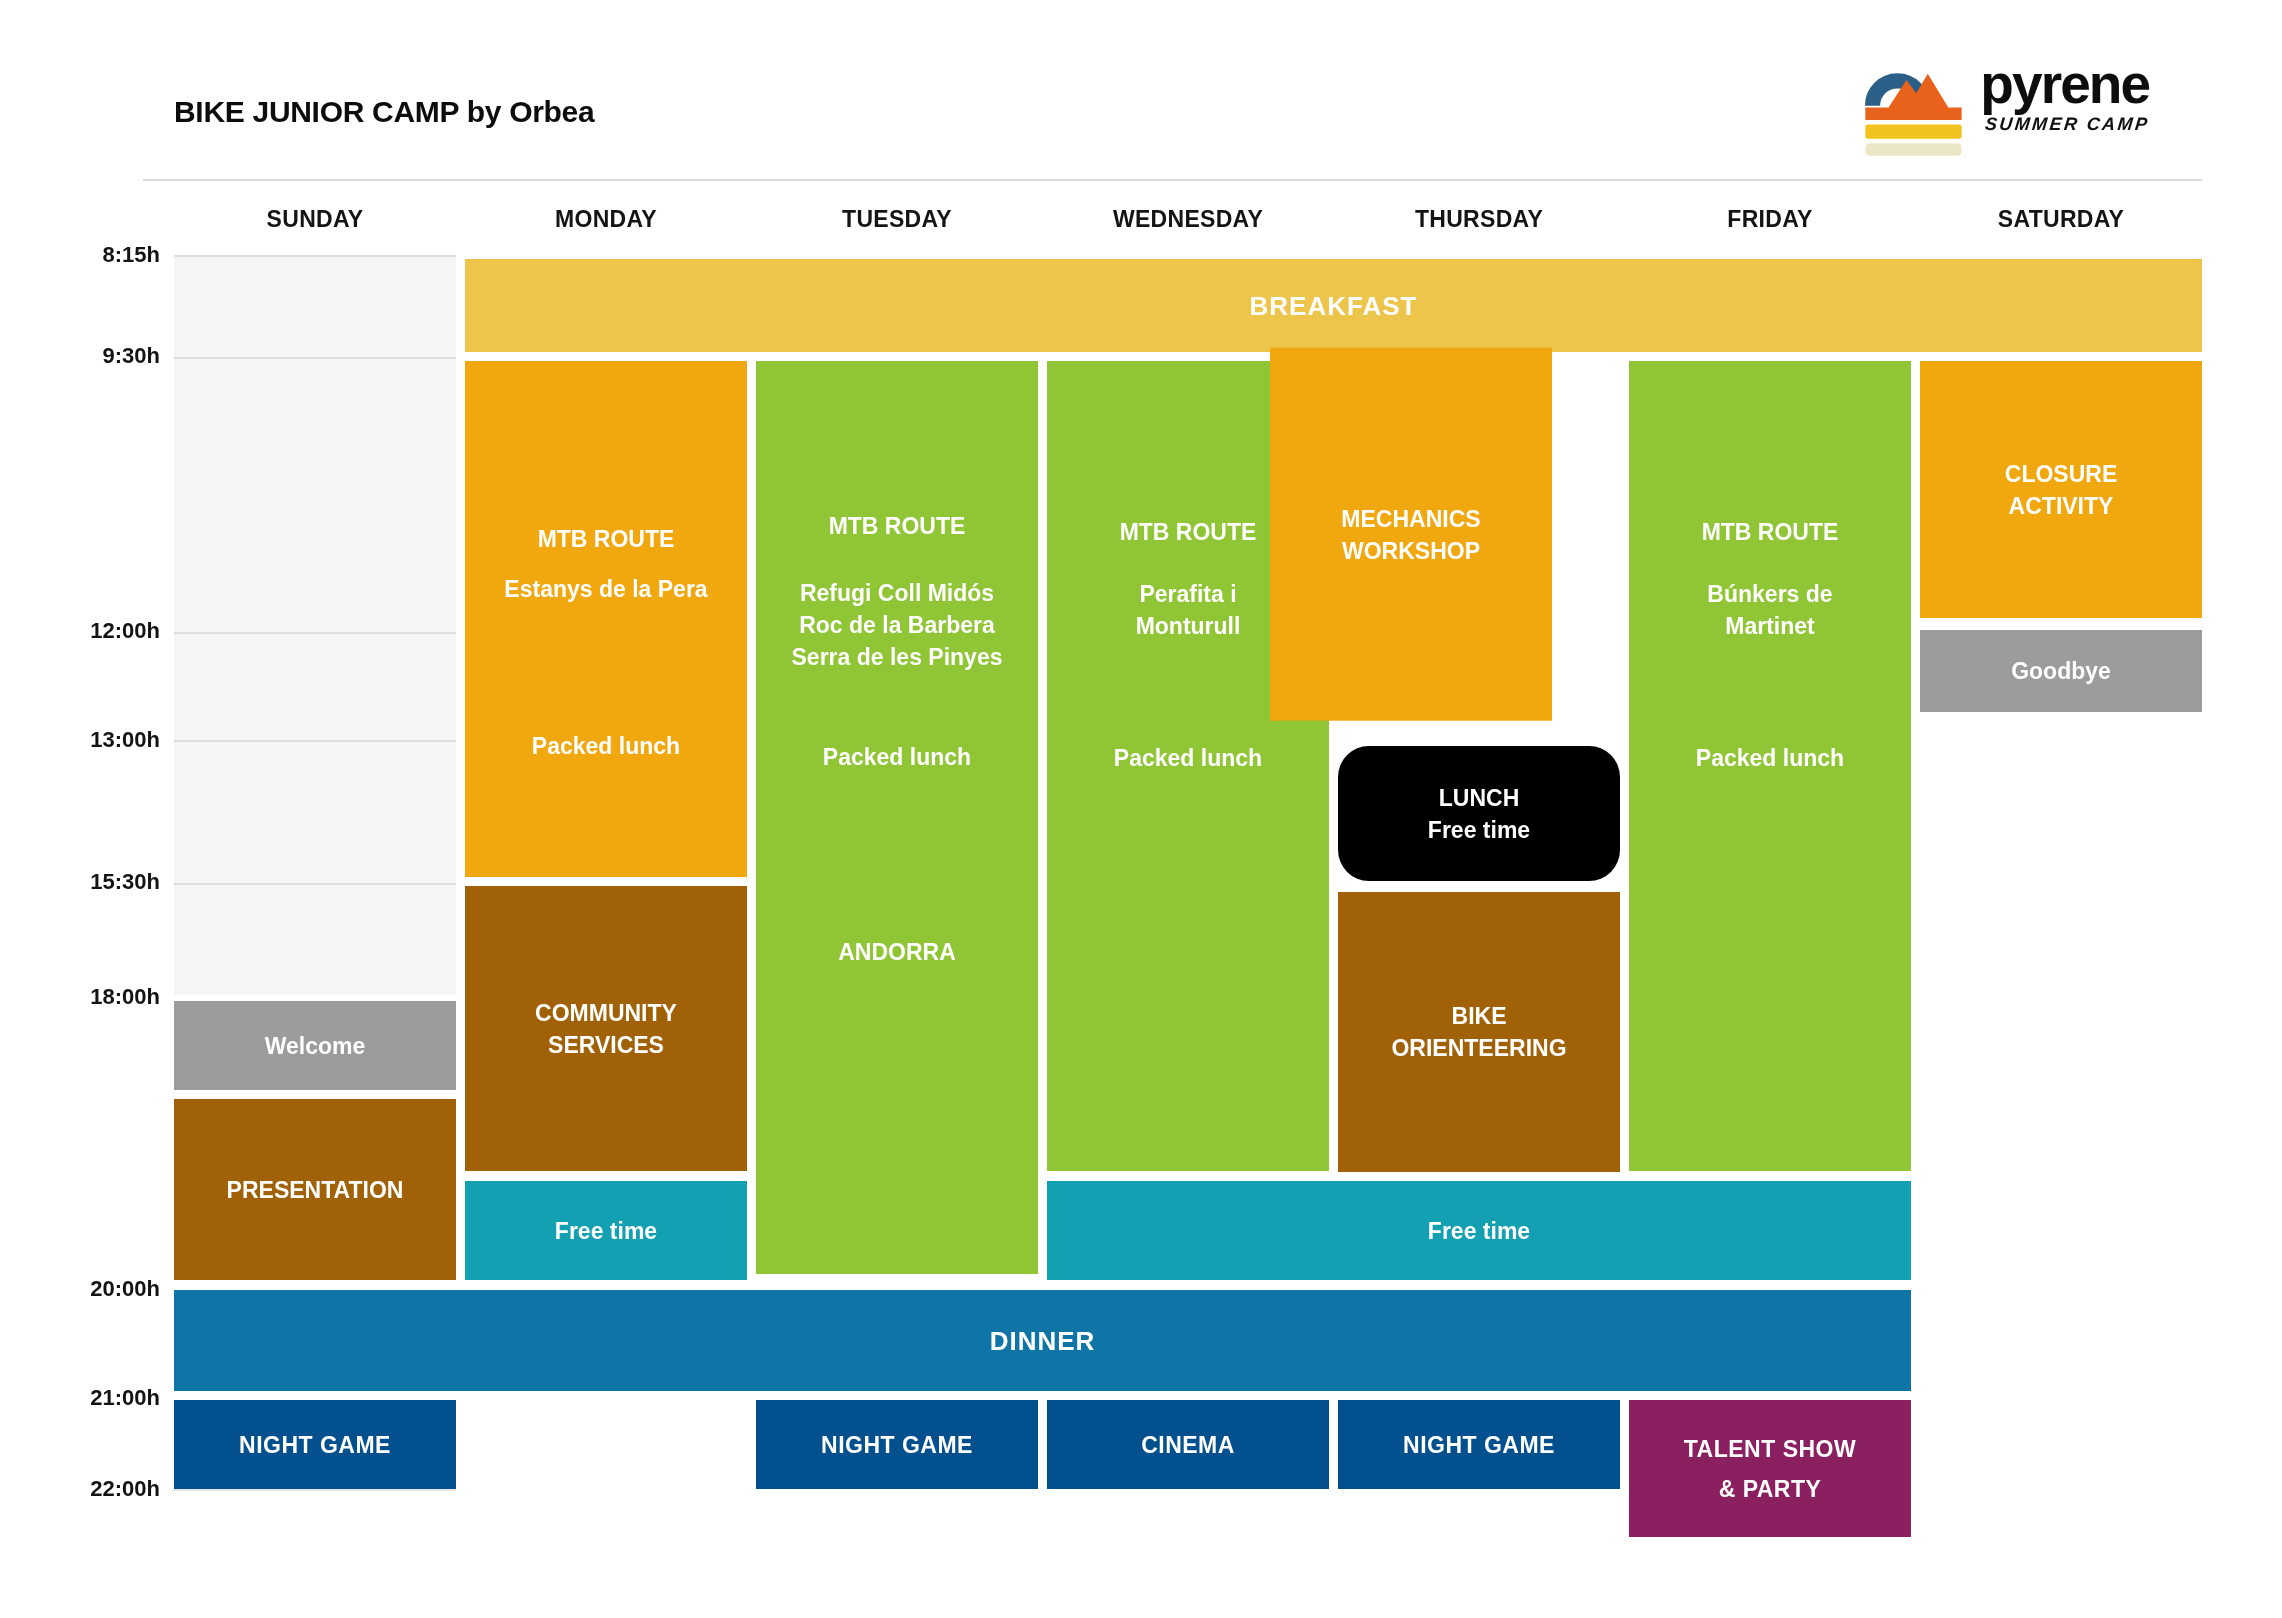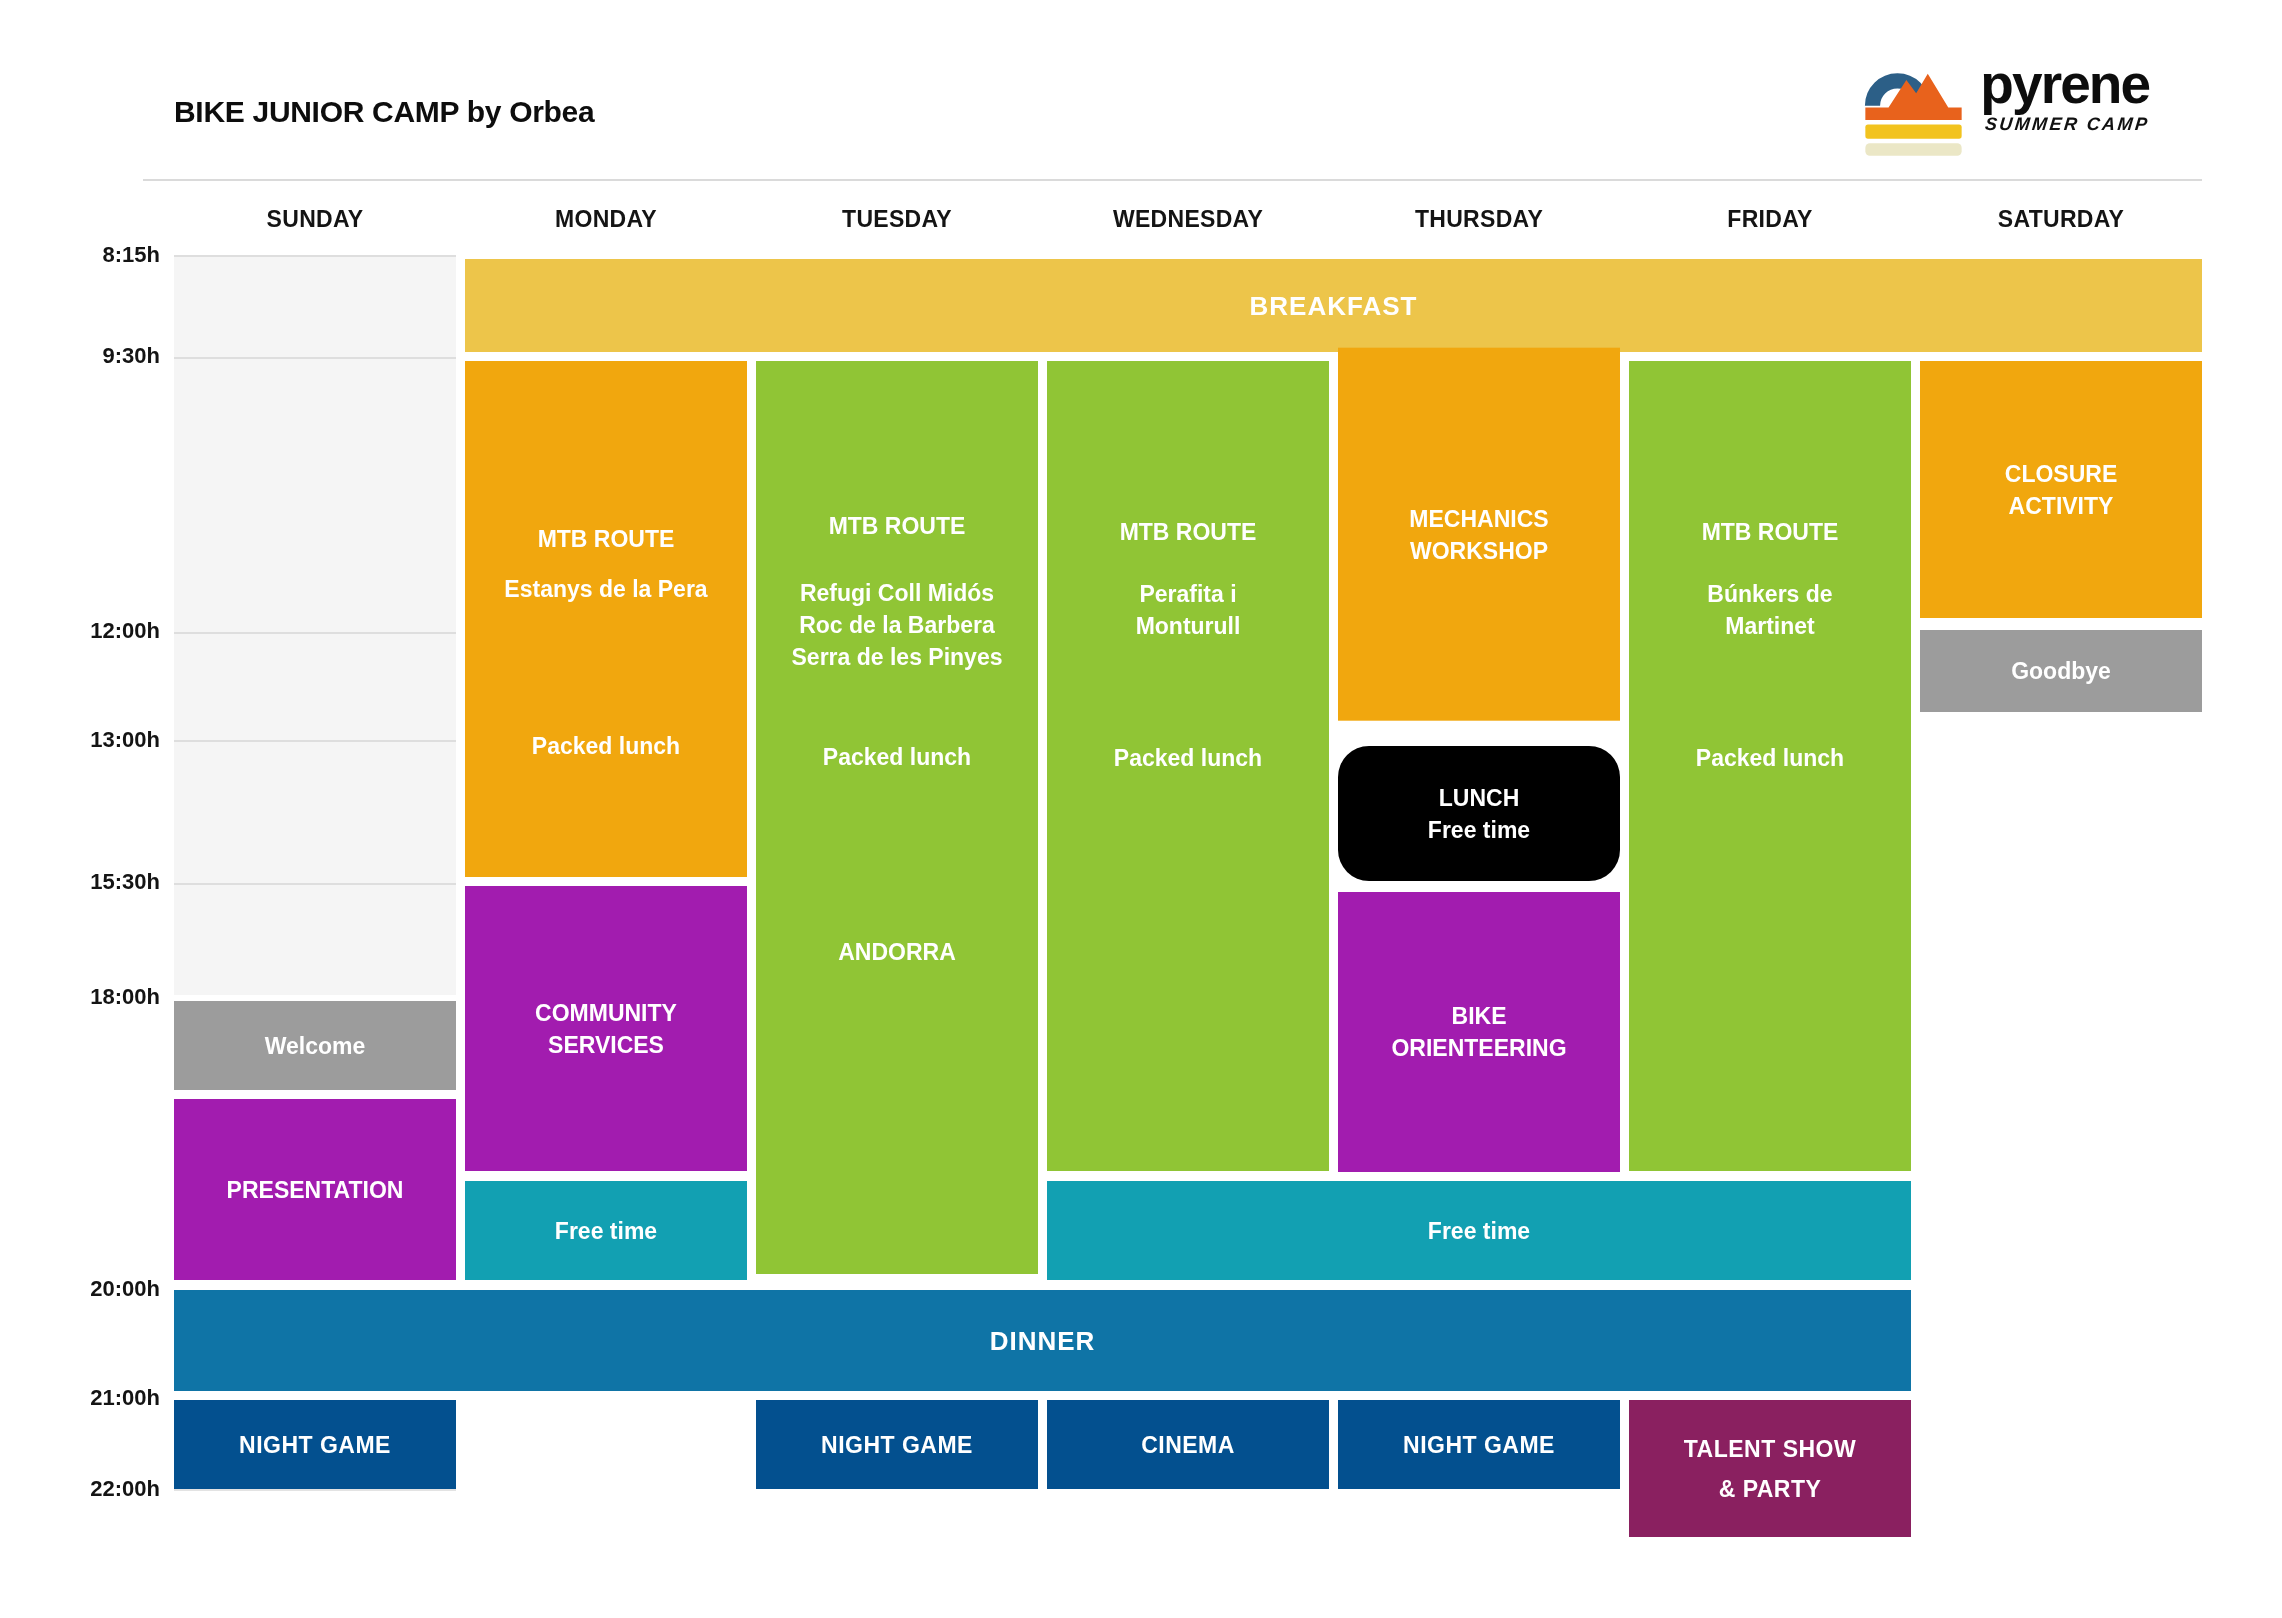--- a/index.html
+++ b/index.html
@@ -30,21 +30,21 @@
   
   .ev{position:absolute;color:#ffffff;display:flex;flex-direction:column;align-items:center;justify-content:center;
       text-align:center;font-size:23px;font-weight:600;line-height:32px;}
   .ev .ln{width:100%;}
   .band{font-size:26px;font-weight:700;letter-spacing:1px;}
   .night{font-size:23px;font-weight:700;letter-spacing:0.5px;}
 
   .c-yellow{background:#edc54a;}
   .c-orange{background:#f1a70e;}
   .c-green{background:#90c535;}
-  .c-dgreen{background:#a21caf;}
+  .c-dgreen{background:#a16207;}
   .c-teal{background:#12a0b2;}
   .c-dinner{background:#0f74a6;}
   .c-night{background:#03508f;}
   .c-purple{background:#8a2060;}
   .c-gray{background:#9c9c9c;}
 
   
   #ev-mon-mtb{justify-content:flex-start;padding-top:162px;box-sizing:border-box;}
   #ev-mon-mtb .ln:nth-child(2){margin-top:18px;}
   #ev-mon-mtb .ln:nth-child(3){margin-top:125px;}
@@ -152,21 +152,21 @@
   <div class="ev c-green" id="ev-wed-mtb" style="left:1047px;top:361px;width:282px;height:810px;">
     <div class="ln">MTB ROUTE</div>
     <div class="ln">Perafita i</div>
     <div class="ln">Monturull</div>
     <div class="ln">Packed lunch</div>
   </div>
   <div class="ev c-night night" style="left:1047px;top:1400px;width:282px;height:89px;">
     <div class="ln">CINEMA</div>
   </div>
 
-  <div class="ev c-orange" id="ev-thu-mech" style="left:1338px;top:361px;width:282px;height:373px;">
+  <div class="ev c-orange" id="ev-thu-mech" style="left:1270px;top:361px;width:282px;height:373px;">
     <div class="ln">MECHANICS</div>
     <div class="ln">WORKSHOP</div>
   </div>
   <div class="ev" style="left:1338px;top:746px;width:282px;height:135px;background:#000000;border-radius:31px;">
     <div class="ln">LUNCH</div>
     <div class="ln">Free time</div>
   </div>
   <div class="ev c-dgreen" style="left:1338px;top:892px;width:282px;height:280px;">
     <div class="ln">BIKE</div>
     <div class="ln">ORIENTEERING</div>

